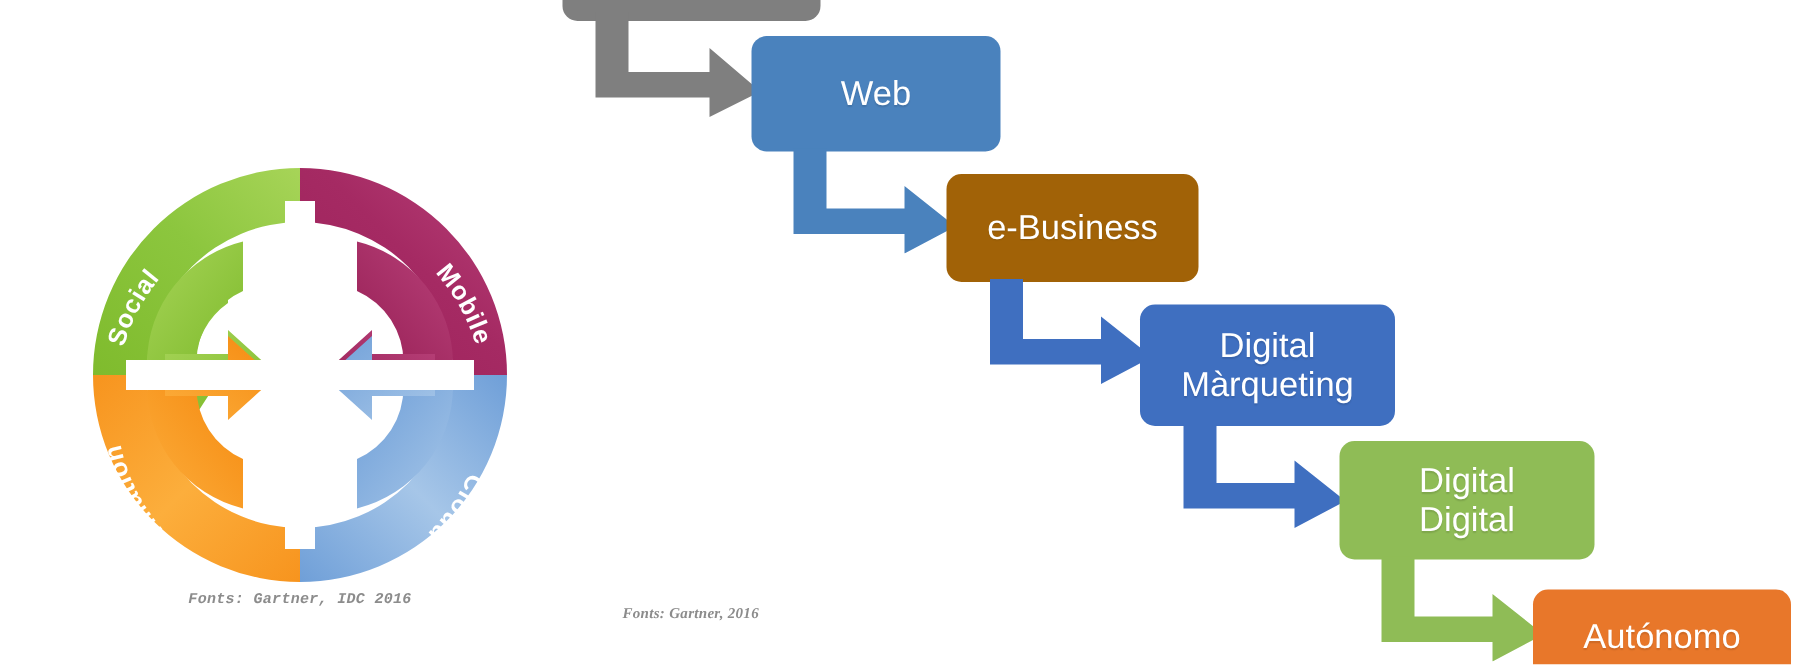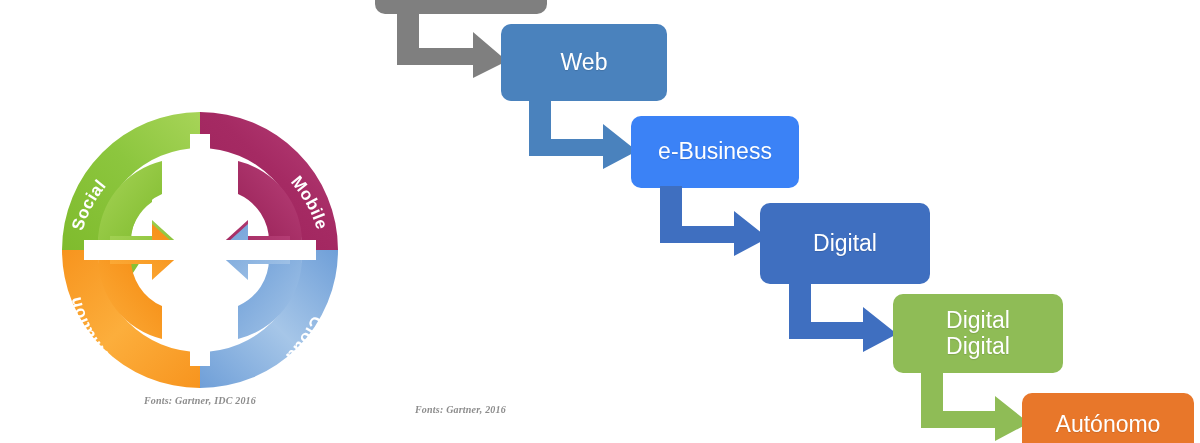--- a/index.html
+++ b/index.html
@@ -42,21 +42,21 @@
     font-weight: bold;
     font-size: 17px;
     letter-spacing: 0.4px;
   }
   #nexus-caption {
     position: absolute;
     left: 0;
     top: 305px;
     width: 320px;
     text-align: center;
-    font-family: Liberation Serif, serif;
+    font-family: Liberation Mono, monospace;
     font-style: italic;
     font-weight: bold;
     font-size: 10px;
     color: #8c8c8c;
     letter-spacing: 0.2px;
   }
 
   
   #flow-panel {
     position: absolute;
@@ -94,21 +94,21 @@
     top: 24px;
     width: 166px;
     height: 77px;
     background: #4a82bd;
   }
   #node-ebusiness {
     left: 276px;
     top: 116px;
     width: 168px;
     height: 72px;
-    background: #3b82f6;
+    background: #a16207;
   }
   #node-marqueting {
     left: 405px;
     top: 203px;
     width: 170px;
     height: 81px;
     background: #3f6fc0;
   }
   #node-digitalbusiness {
     left: 538px;
@@ -275,20 +275,21 @@
 
     <div class="connector" style="left:303px; top:186px;">
       <svg width="116" height="70" viewBox="0 0 116 70" xmlns="http://www.w3.org/2000/svg">
         <path fill="#3f6fc0" d="M 2,0 L 24,0 L 24,40 L 76,40 L 76,25 L 110,52 L 76,70 L 76,57 L 2,57 Z"></path>
       </svg>
     </div>
 
     <div class="node" id="node-marqueting">
       <span style="display:block">
         <span>Digital</span><br>
+        <span>Màrqueting</span>
       </span>
     </div>
 
     <div class="connector" style="left:432px; top:282px;">
       <svg width="116" height="70" viewBox="0 0 116 70" xmlns="http://www.w3.org/2000/svg">
         <path fill="#3f6fc0" d="M 2,0 L 24,0 L 24,40 L 76,40 L 76,25 L 110,52 L 76,70 L 76,57 L 2,57 Z"></path>
       </svg>
     </div>
 
     <div class="node" id="node-digitalbusiness">

